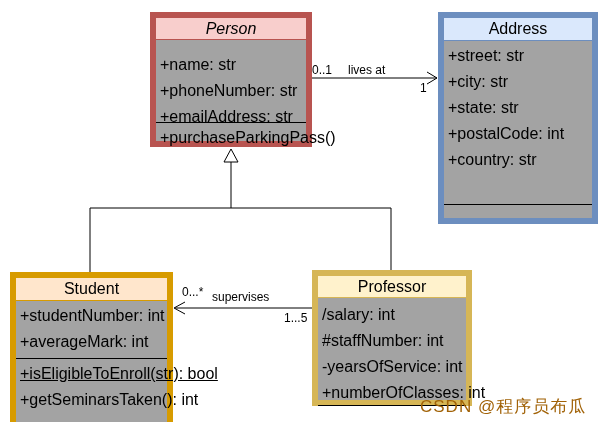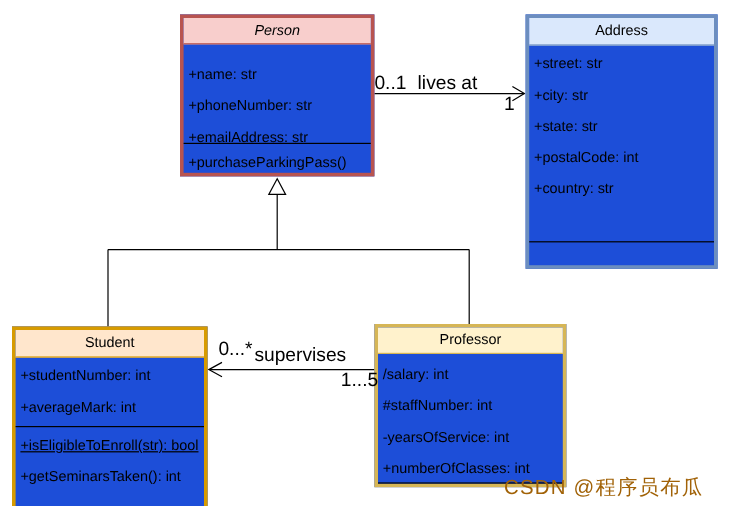--- a/index.html
+++ b/index.html
@@ -1,20 +1,20 @@
 <!DOCTYPE html>
 <html><head>
 <meta charset="utf-8">
 <style>
   html,body{margin:0;padding:0;background:#fff;}
   .canvas{position:relative;width:609px;height:422px;background:#fff;overflow:hidden;
           font-family:"Liberation Sans",sans-serif;color:#000;}
   svg.connectors{position:absolute;left:0;top:0;pointer-events:none;}
-  .uml-class{position:absolute;box-sizing:border-box;background:#1d4ed8;border:3px solid #6d28d9;
-             font-size:12px;display:flex;flex-direction:column;}
+  .uml-class{position:absolute;box-sizing:border-box;background:#a3a3a3;border:6px solid #6d28d9;
+             font-size:16px;display:flex;flex-direction:column;}
   .hdr{box-sizing:border-box;height:23px;line-height:21px;text-align:center;
        border-bottom:1px solid #000;}
   .sec{box-sizing:border-box;padding-top:2px;}
   .sec.attrs{border-bottom:1px solid #000;}
   .sec.methods{flex:1;}
   .row{line-height:26px;padding-left:4px;white-space:nowrap;}
   .row.u{text-decoration:underline;}
   
   .c-person{border-color:#b85450;}
   .c-person .hdr{background:#f8cecc;border-bottom-color:#b85450;font-style:italic;}
@@ -26,21 +26,21 @@
   .c-professor .hdr{background:#fff2cc;border-bottom-color:#d6b656;}
   
   .c-person{left:150px;top:12px;width:162px;height:135px;}
   .c-person .attrs{height:83px;padding-top:12px;}
   .c-address{left:438px;top:12px;width:160px;height:212px;}
   .c-address .attrs{height:164px;}
   .c-student{left:10px;top:272px;width:163px;height:175px;}
   .c-student .attrs{height:58px;}
   .c-professor{left:312px;top:270px;width:160px;height:136px;}
   .c-professor .attrs{height:108px;padding-top:4px;}
-  .edge-label{position:absolute;font-size:16px;line-height:14px;white-space:nowrap;}
+  .edge-label{position:absolute;font-size:12px;line-height:14px;white-space:nowrap;}
   .watermark{position:absolute;left:420px;top:395px;font-size:17px;letter-spacing:1px;
              color:#a16207;white-space:nowrap;}
 </style>
 </head>
 <body>
 
 <div class="canvas">
 
   <svg class="connectors" width="609" height="422">
 

